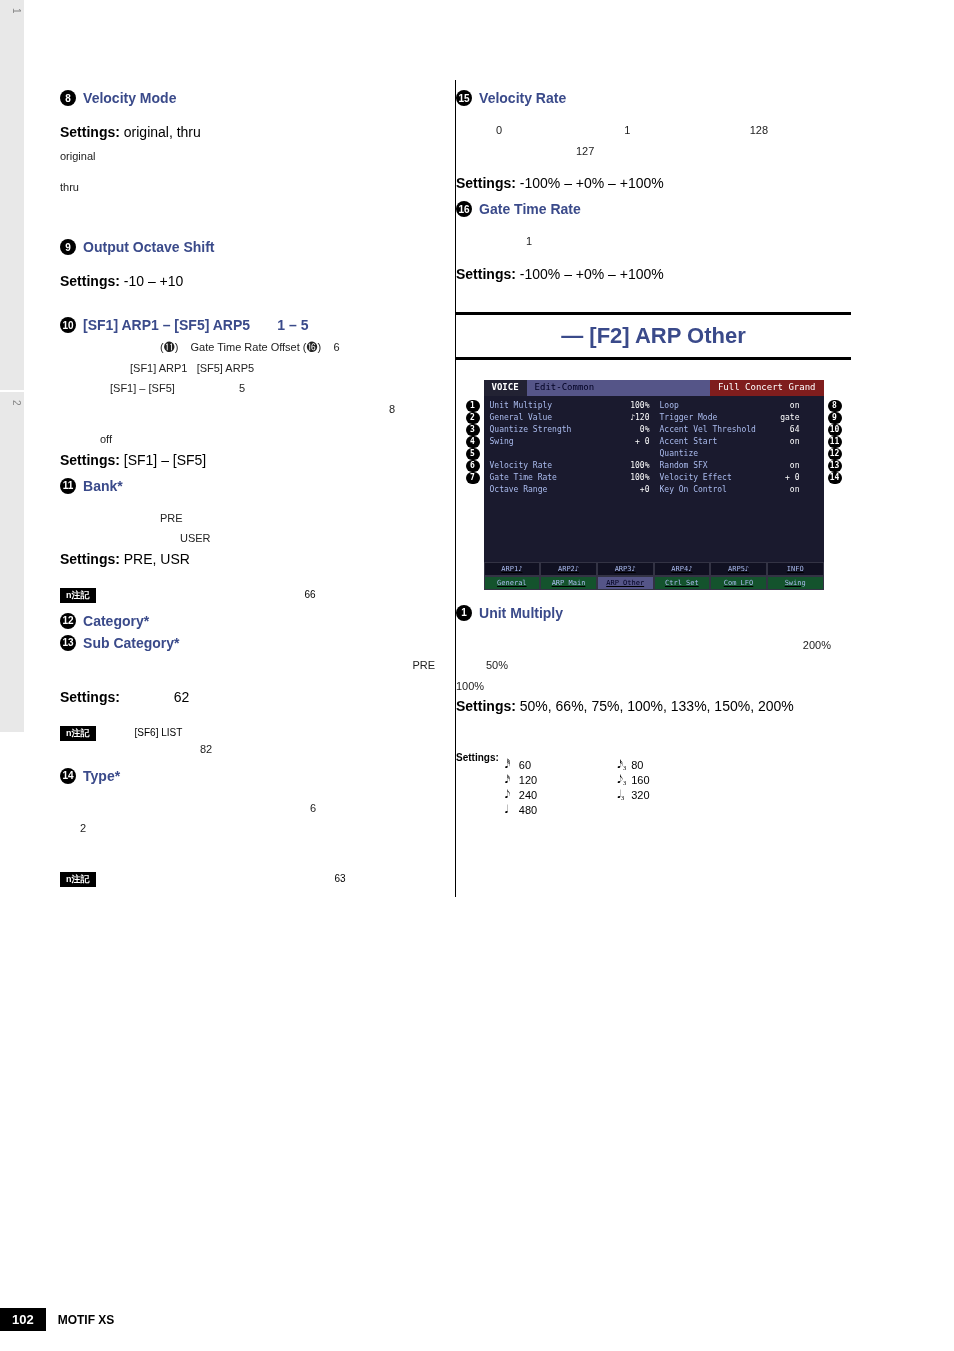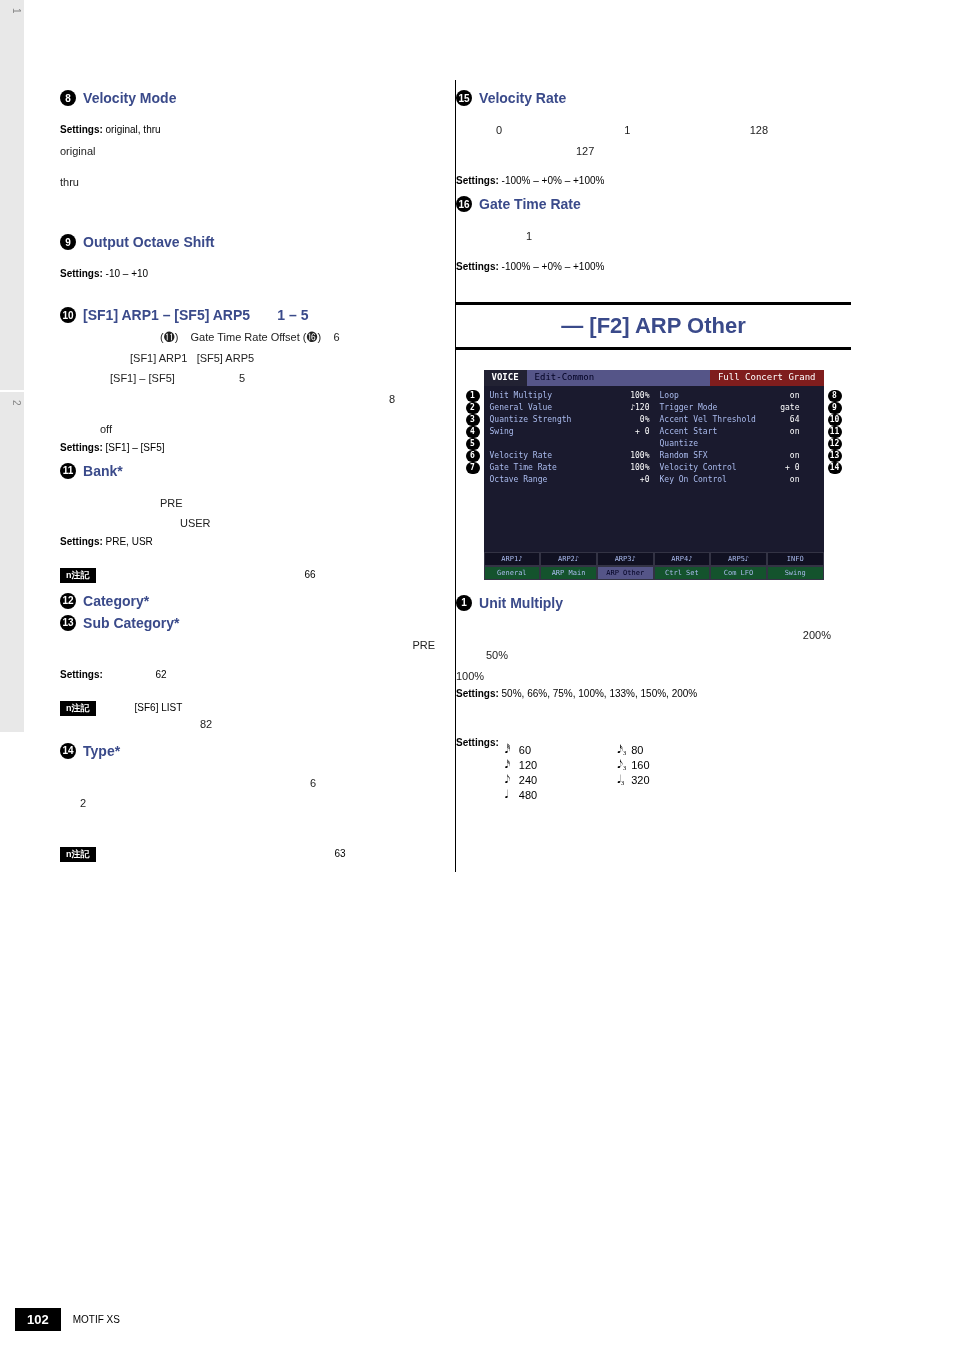--- a/index.html
+++ b/index.html
@@ -72,21 +72,21 @@
     color: #3a4a8a;
     vertical-align: middle;
   }
   .body-text {
     font-size: 11px;
     line-height: 1.5;
     color: #222;
     margin-bottom: 4px;
   }
   .settings-line {
-    font-size: 10px;
+    font-size: 14px;
     margin-top: 2px;
     margin-bottom: 8px;
   }
   .settings-label {
     font-weight: bold;
   }
   .note-box {
     display: inline-block;
     background: #000;
     color: #fff;
@@ -147,21 +147,21 @@
   .sr-label { width: 110px; }
   .sr-val1 { width: 50px; text-align: right; color:#fff; }
   .sr-label2 { width: 110px; padding-left: 10px; }
   .sr-val2 { width: 40px; text-align: right; color:#fff; }
   .screen-tabs {
     position: absolute;
     bottom: 0;
     left: 0;
     right: 0;
   }
-  .tab-row { display: flex; }
+  .tab-row { display: flex; text-decoration: underline; }
   .tab { flex: 1; font-size: 7px; text-align: center; padding: 2px 0; border: 1px solid #334; }
   .tab.dark { background: #112; color: #abe; }
   .tab.active { background: #558; color: #002; }
   .tab.light { background: #14532d; color: #abe; }
   .callout-left, .callout-right {
     position: absolute;
     top: 20px;
     display: flex;
     flex-direction: column;
     gap: 0;
@@ -193,34 +193,33 @@
     width: 10px;
     font-family: serif;
   }
   .footer {
     position: absolute;
     left: 0;
     bottom: 20px;
     width: 954px;
     display: flex;
     align-items: center;
-    padding-left: 15px;
   }
   .page-num {
     display: inline-block;
     background: #000;
     color: #fff;
     font-weight: bold;
     font-size: 13px;
     padding: 4px 12px;
     margin-right: 12px;
   }
   .footer-text {
-    font-size: 10px;
-    font-weight: normal;
+    font-size: 12px;
+    font-weight: bold;
   }
   .spacer { height: 10px; }
 </style>
 </head>
 <body>
 
 <div class="side-tabs">
   <div class="side-tab t1">1</div>
   <div class="side-tab t2">2</div>
 </div>
@@ -411,21 +410,21 @@
             </div>
             <div class="screen-row">
               <span class="sr-label">Velocity Rate</span>
               <span class="sr-val1">100%</span>
               <span class="sr-label2">Random SFX</span>
               <span class="sr-val2">on</span>
             </div>
             <div class="screen-row">
               <span class="sr-label">Gate Time Rate</span>
               <span class="sr-val1">100%</span>
-              <span class="sr-label2">Velocity Control</span>
+              <span class="sr-label2">Velocity Effect</span>
               <span class="sr-val2">+ 0</span>
             </div>
             <div class="screen-row">
               <span class="sr-label">Octave Range</span>
               <span class="sr-val1">+0</span>
               <span class="sr-label2">Key On Control</span>
               <span class="sr-val2">on</span>
             </div>
           </div>
       <div class="screen-tabs">

